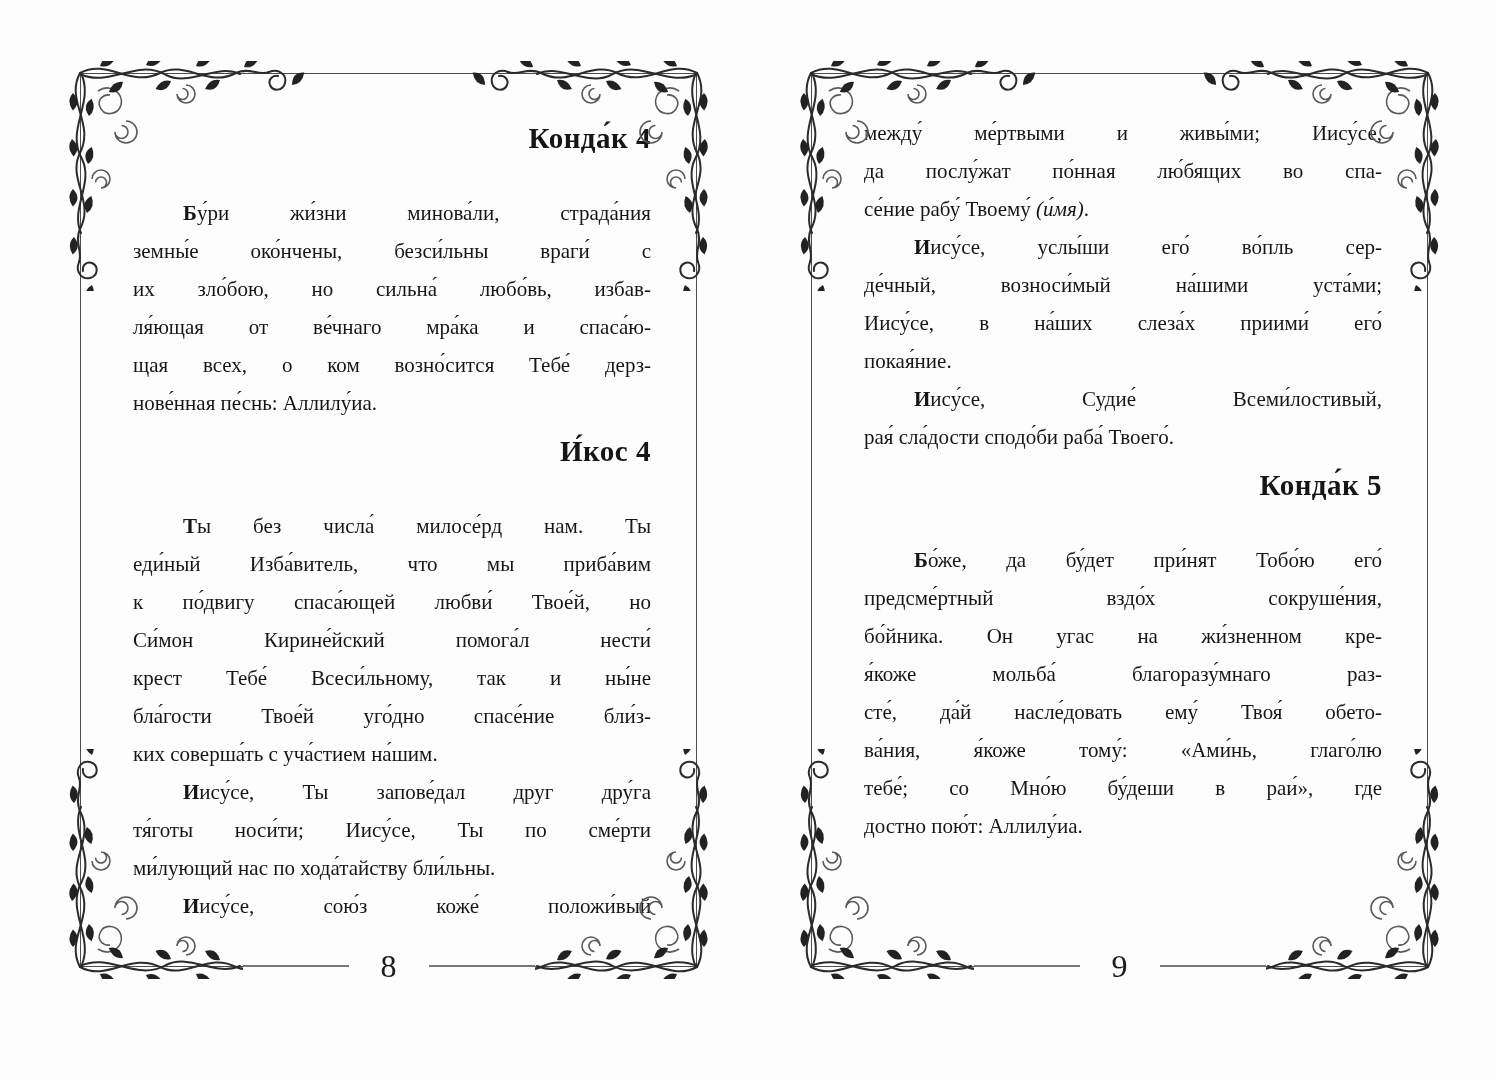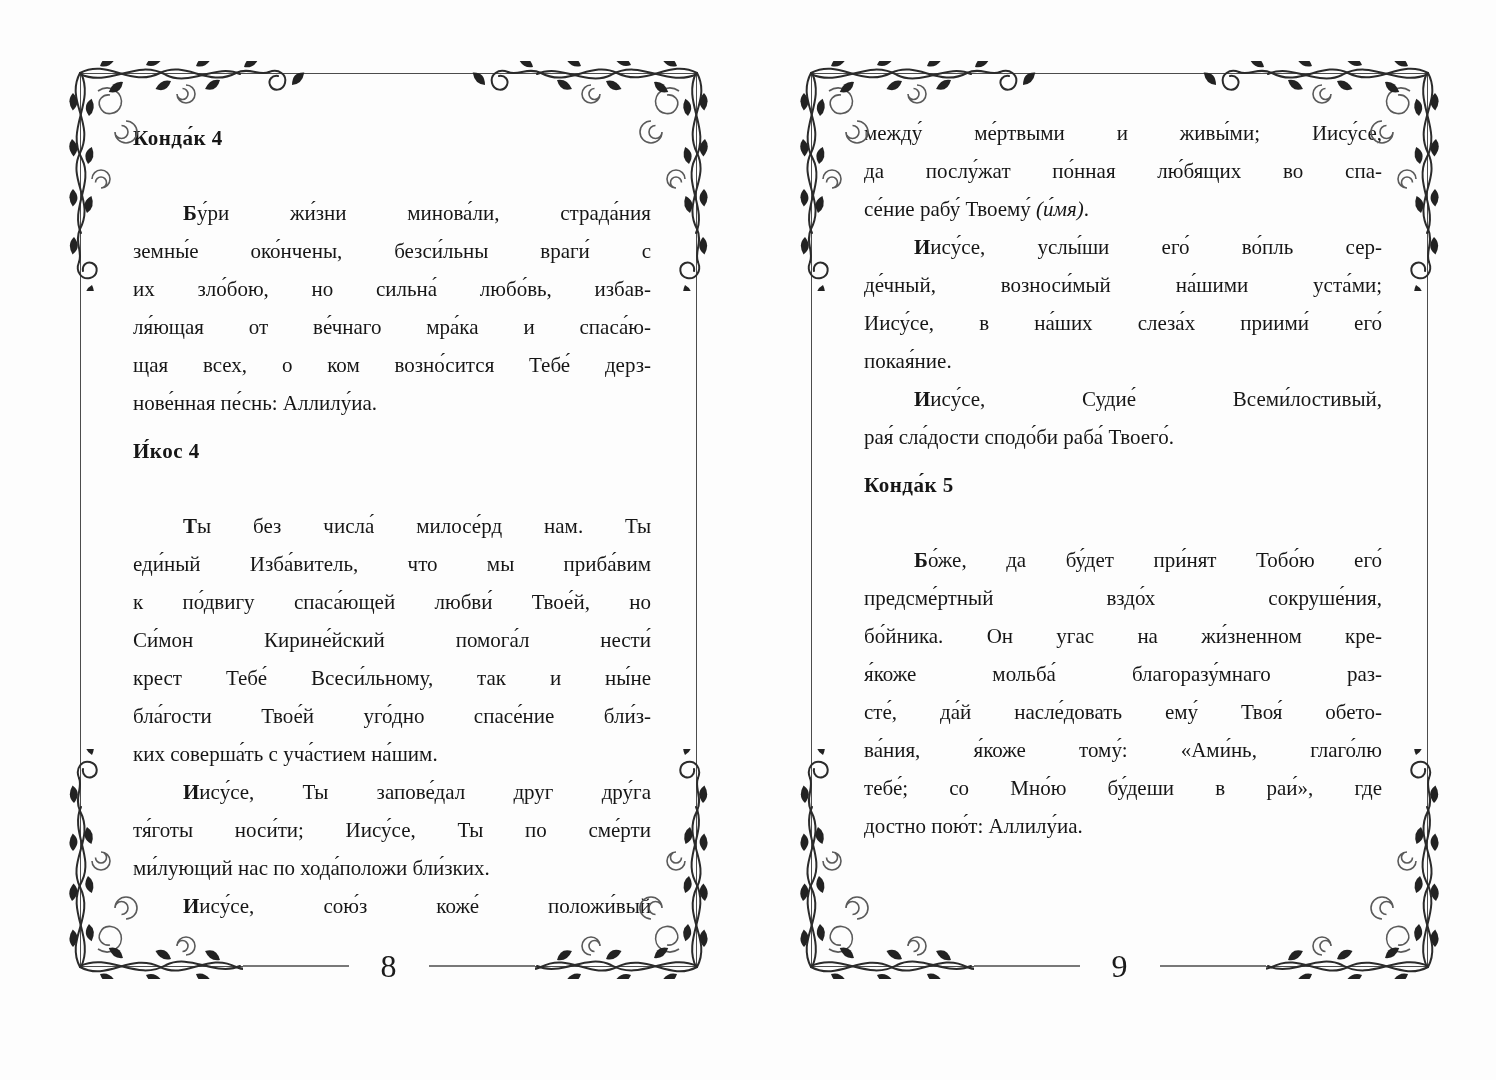--- a/index.html
+++ b/index.html
@@ -25,22 +25,22 @@
 
   .content {
     position:absolute;
     left:52px; right:45px; top:0;
   }
   .page-left  .content { padding-top:45px; }
   .page-right .content { padding-top:40px; }
 
   .heading {
     font-weight:bold;
-    text-align:left;
-    font-size:21px;
+    text-align:right;
+    font-size:29px;
     line-height:38px;
     letter-spacing:0.5px;
   }
   .para + .heading { margin-top:10px; }
   .heading + .para { margin-top:37px; }
 
   .line {
     font-size:21px;
     line-height:38px;
     text-align:justify;
@@ -160,21 +160,21 @@
             <div class="line"><span>еди́ный Изба́витель, что мы приба́вим</span></div>
             <div class="line"><span>к по́двигу спаса́ющей любви́ Твое́й, но</span></div>
             <div class="line"><span>Си́мон Кирине́йский помога́л нести́</span></div>
             <div class="line"><span>крест Тебе́ Всеси́льному, так и ны́не</span></div>
             <div class="line"><span>бла́гости Твое́й уго́дно спасе́ние бли́з-</span></div>
             <div class="line last"><span>ких соверша́ть с уча́стием на́шим.</span></div>
           </div>
           <div class="para">
             <div class="line indent"><span class="seg-b">И</span><span>ису́се, Ты запове́дал друг дру́га</span></div>
             <div class="line"><span>тя́готы носи́ти; Иису́се, Ты по сме́рти</span></div>
-            <div class="line last"><span>ми́лующий нас по хода́положи бли́зких.</span></div>
+            <div class="line last"><span>ми́лующий нас по хода́тайству бли́льны.</span></div>
           </div>
           <div class="para">
             <div class="line indent"><span class="seg-b">И</span><span>ису́се, сою́з коже́ положи́вый</span></div>
           </div>
         </div>
       <div class="pagenum-row">
         <span class="rule"></span>
         <span class="num">8</span>
         <span class="rule"></span>
       </div>

